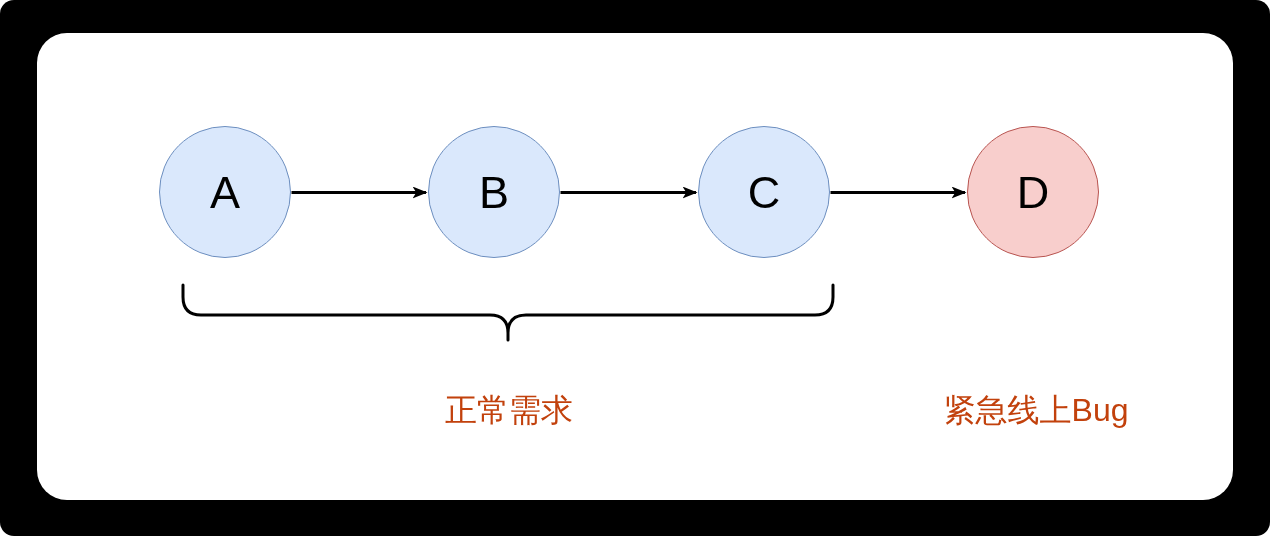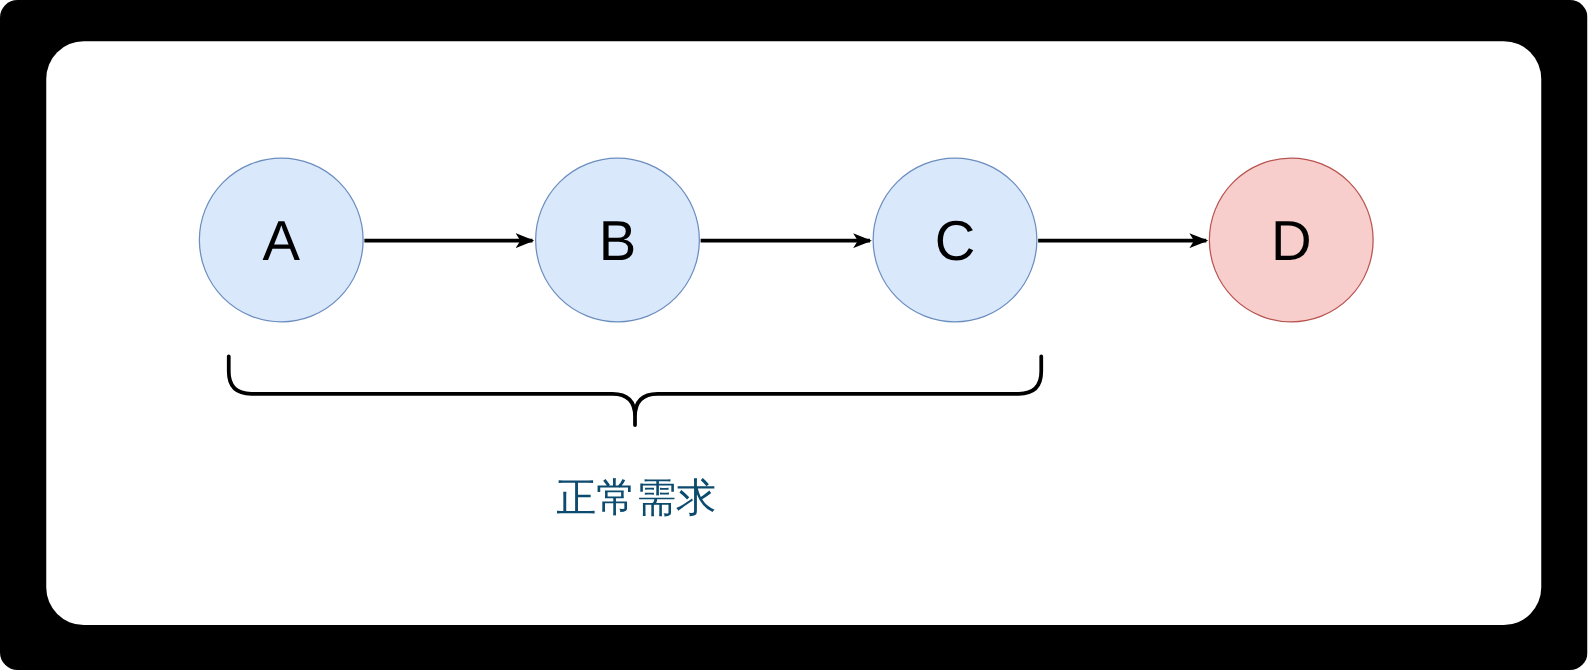--- a/index.html
+++ b/index.html
@@ -53,22 +53,23 @@
   }
   .node-a { left: 122px; top: 93px; }
   .node-b { left: 391px; top: 93px; }
   .node-c { left: 661px; top: 93px; }
   .node-d { left: 930px; top: 93px; }
   .caption {
     position: absolute;
     transform: translateX(-50%);
     font-size: 32px;
     line-height: 38px;
-    color: #0c4a6e;
+    color: #c2410c;
     white-space: nowrap;
+    margin-top: 12px;
   }
   .caption-normal { left: 472px; top: 346px; }
   .caption-bug    { left: 999px; top: 346px; }
 </style>
 </head>
 <body>
 
 <div class="frame">
   <div class="card">
 
@@ -92,15 +93,16 @@
       <span class="node-label">B</span>
     </div>
     <div class="node node-c" style="background: rgb(218, 232, 252); border-color: rgb(108, 142, 191);">
       <span class="node-label">C</span>
     </div>
     <div class="node node-d" style="background: rgb(248, 206, 204); border-color: rgb(184, 84, 80);">
       <span class="node-label">D</span>
     </div>
 
     <div class="caption caption-normal">正常需求</div>
+    <div class="caption caption-bug">紧急线上Bug</div>
 
   </div>
 </div>
 
 </body></html>

